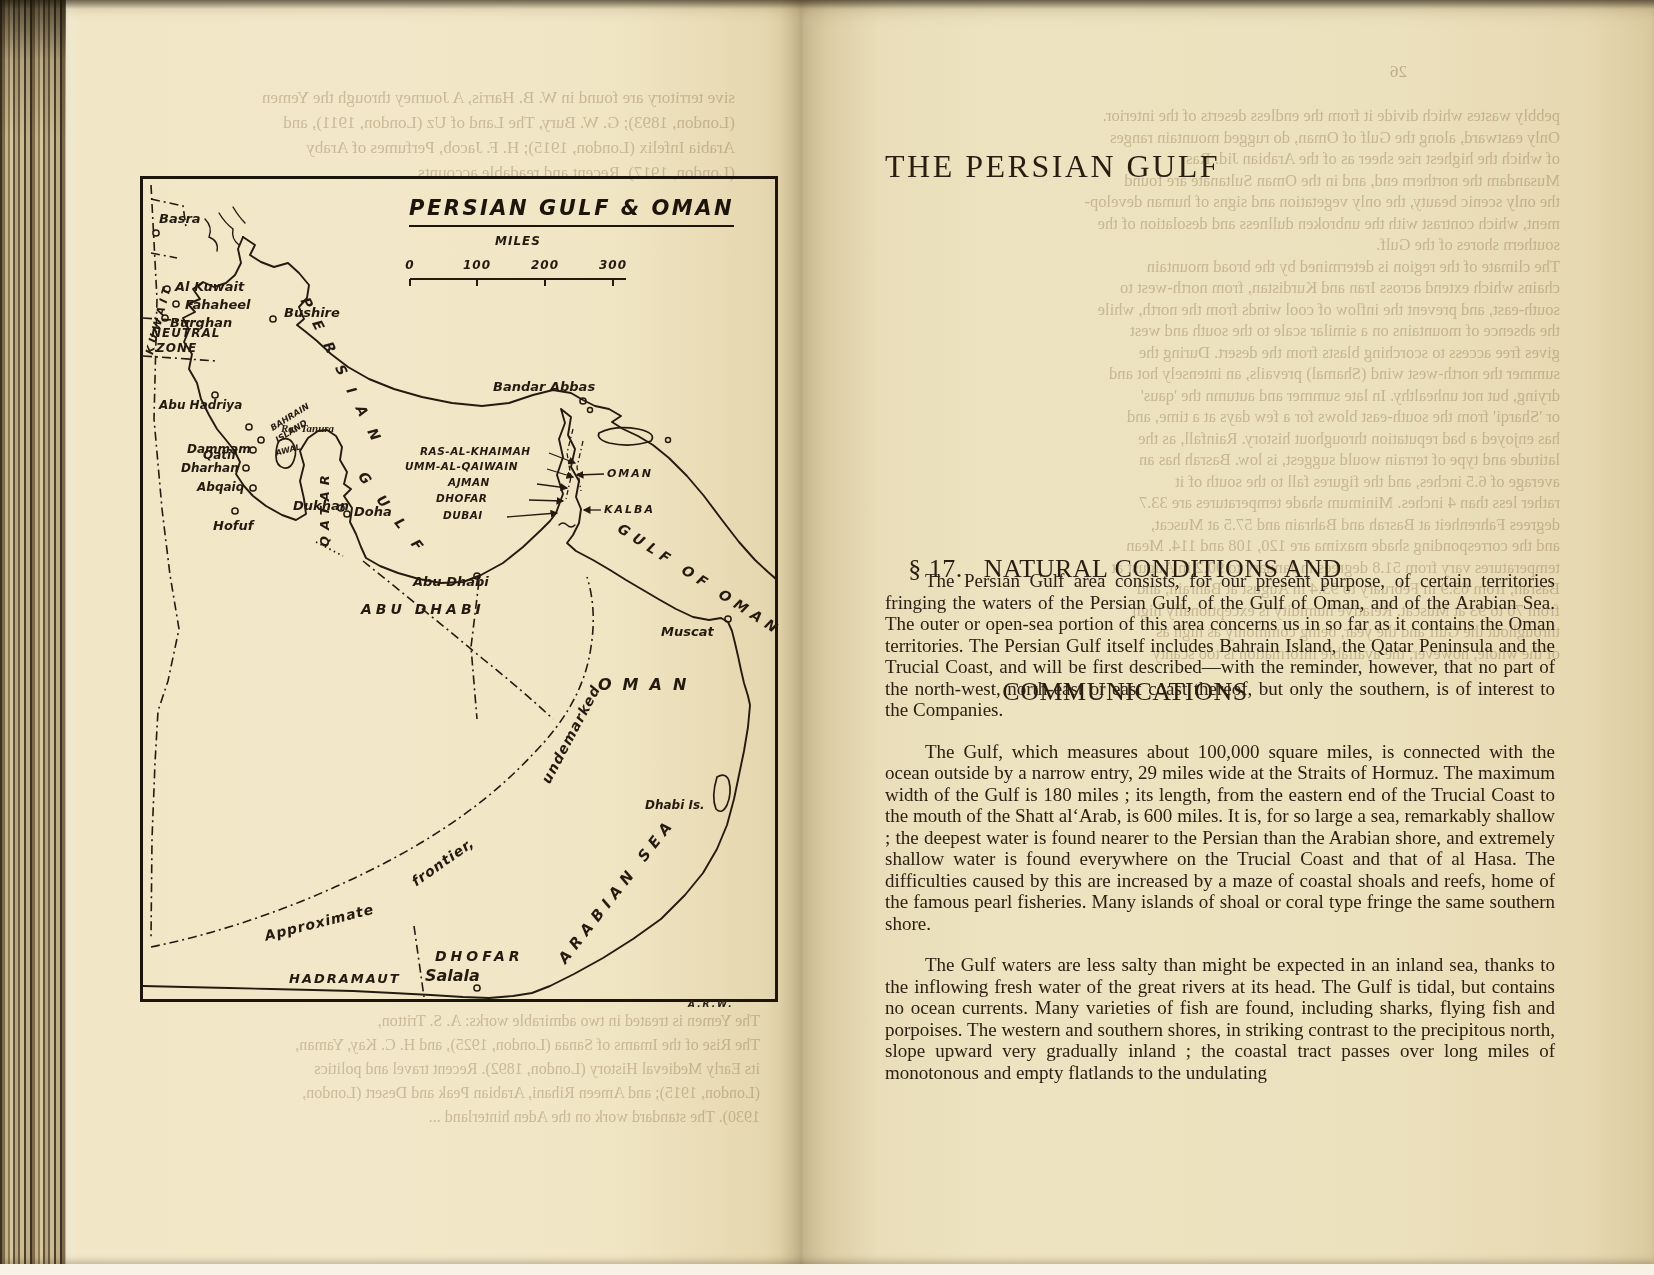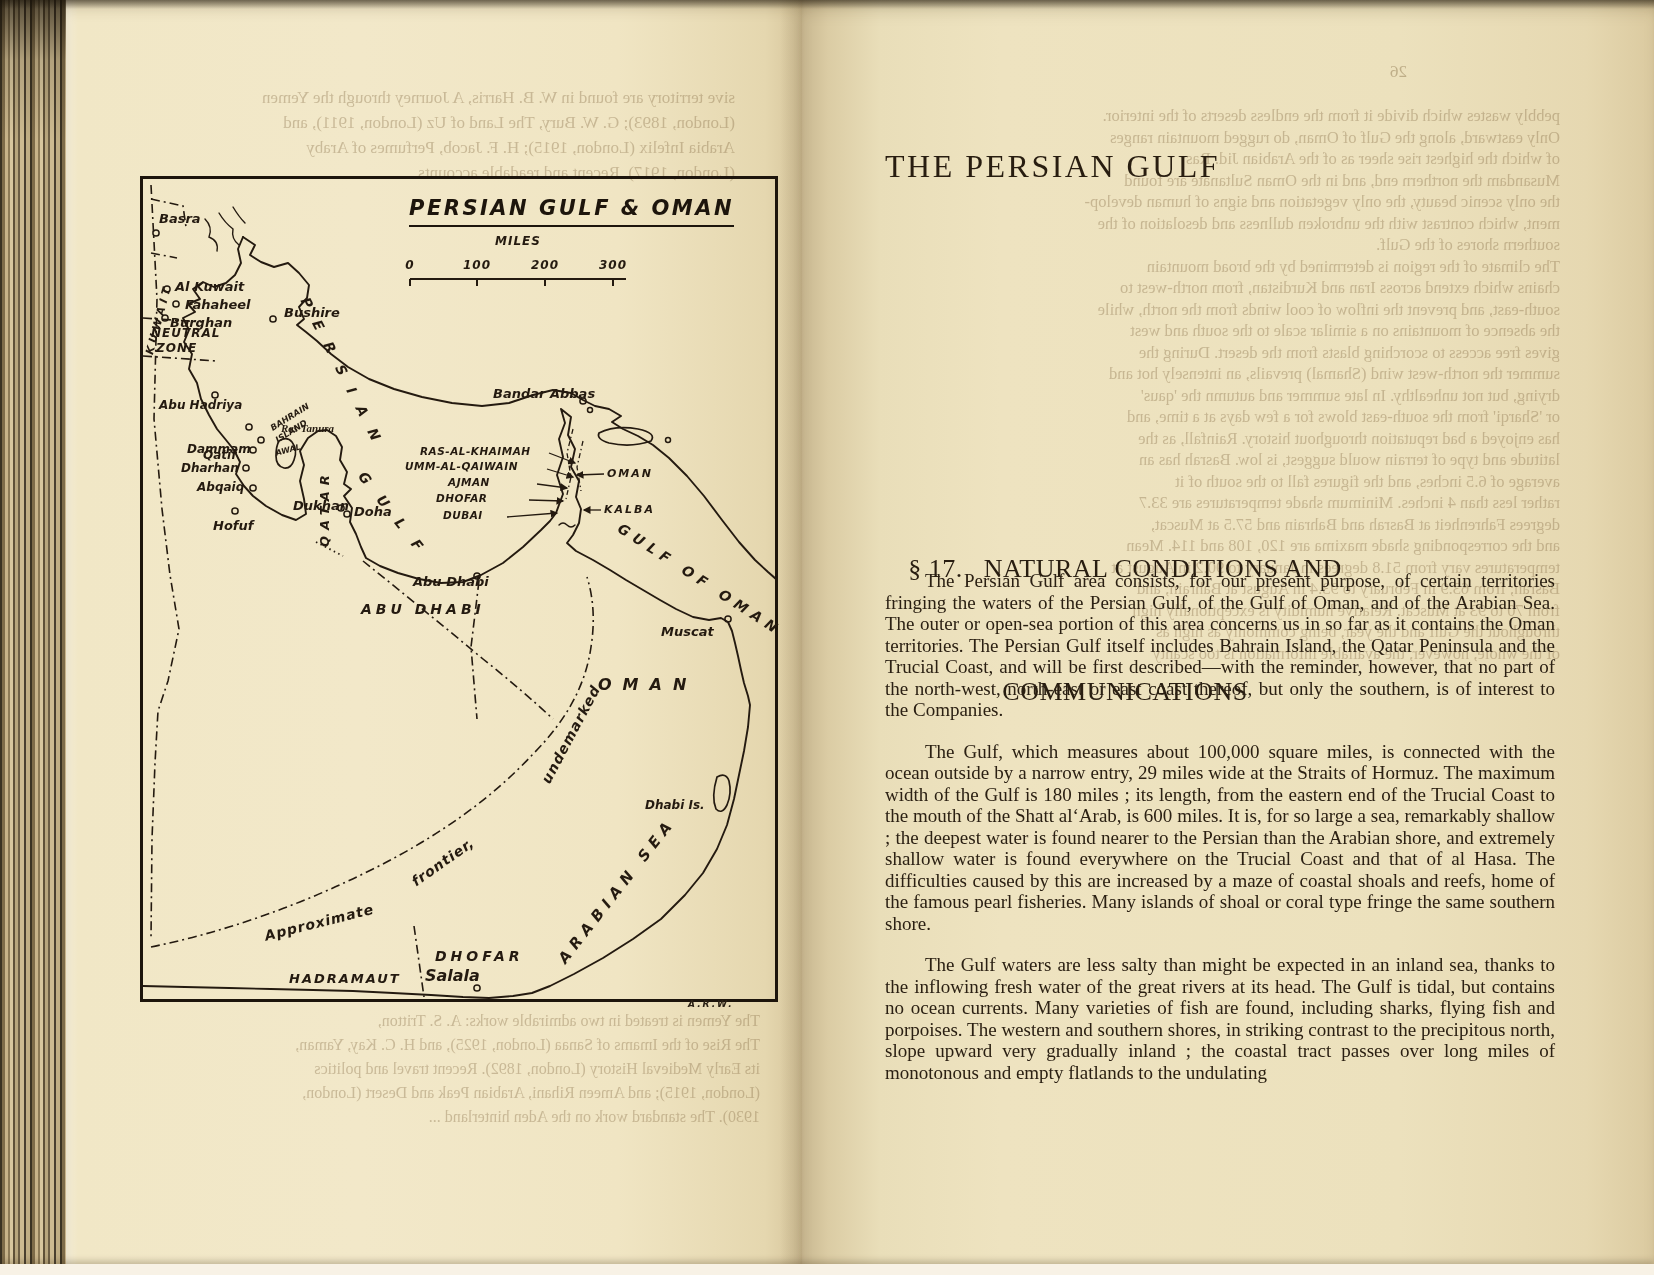--- a/index.html
+++ b/index.html
@@ -148,21 +148,21 @@
         </svg>
       <div id="map-labels">
           <span class="mlabel" style="left: 16px; top: 33px; font-size: 13px;">Basra</span>
           <span class="mlabel" style="left: 32px; top: 101px; font-size: 13px;">Al Kuwait</span>
           <span class="mlabel" style="left: 42px; top: 119px; font-size: 13px;">Fahaheel</span>
           <span class="mlabel" style="left: 27px; top: 137px; font-size: 13px;">Burghan</span>
           <span class="mlabel" style="left: 8px; top: 148px; font-size: 12px; letter-spacing: 1px;">NEUTRAL</span>
           <span class="mlabel" style="left: 13px; top: 163px; font-size: 12px; letter-spacing: 1px;">ZONE</span>
           <span class="mlabel" style="left: 1px; top: 174px; font-size: 11px; letter-spacing: 4px; transform: rotate(-75deg);">KUWAIT</span>
           <span class="mlabel" style="left: 141px; top: 127px; font-size: 13px;">Bushire</span>
-          <span class="mlabel" style="left: 350px; top: 208px; font-size: 13px;">Bandar Abbas</span>
+          <span class="mlabel" style="left: 350px; top: 201px; font-size: 13px;">Bandar Abbas</span>
           <span class="mlabel" style="left: 16px; top: 220px; font-size: 12px;">Abu Hadriya</span>
           <span class="mlabel" style="left: 60px; top: 240px; font-size: 12px; margin-top: 30px;">Qatif</span>
           <span class="mlabel" style="left: 138px; top: 244px; font-size: 11px; font-family: Liberation Serif, serif;">Ras Tanura</span>
           <span class="mlabel" style="left: 44px; top: 264px; font-size: 12px;">Dammam</span>
           <span class="mlabel" style="left: 38px; top: 283px; font-size: 12px;">Dharhan</span>
           <span class="mlabel" style="left: 54px; top: 302px; font-size: 12px;">Abqaiq</span>
           <span class="mlabel" style="left: 126px; top: 246px; font-size: 8.5px; transform: rotate(-32deg);">BAHRAIN</span>
           <span class="mlabel" style="left: 131px; top: 258px; font-size: 8.5px; transform: rotate(-32deg);">ISLAND</span>
           <span class="mlabel" style="left: 132px; top: 271px; font-size: 8px; transform: rotate(-15deg);">AWAL</span>
           <span class="mlabel" style="left: 175px; top: 368px; font-size: 13px; letter-spacing: 6px; transform: rotate(-90deg);">QATAR</span>

